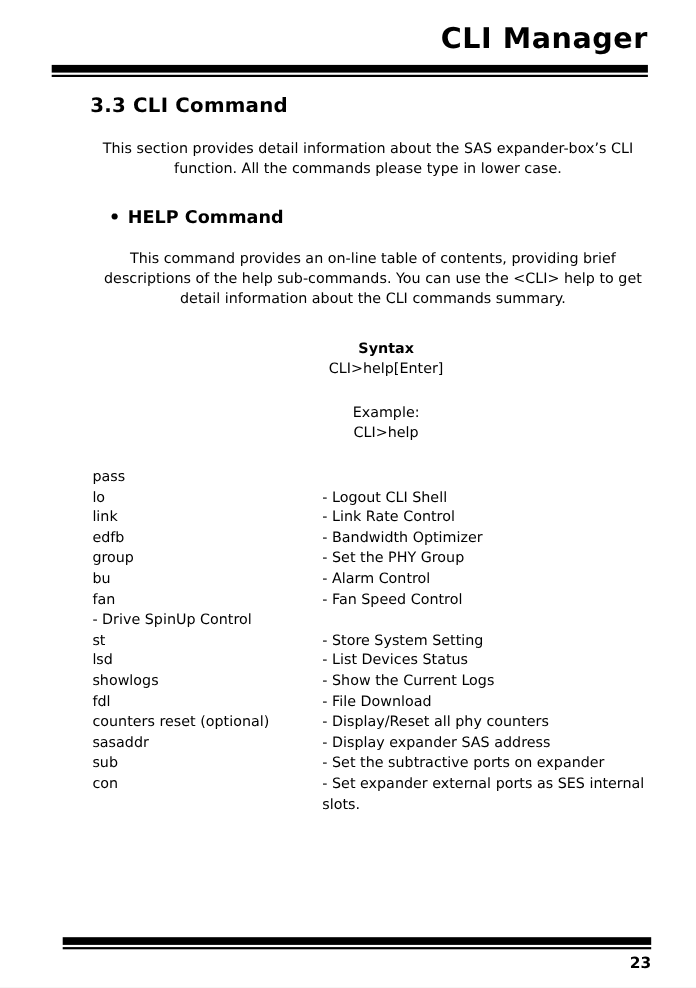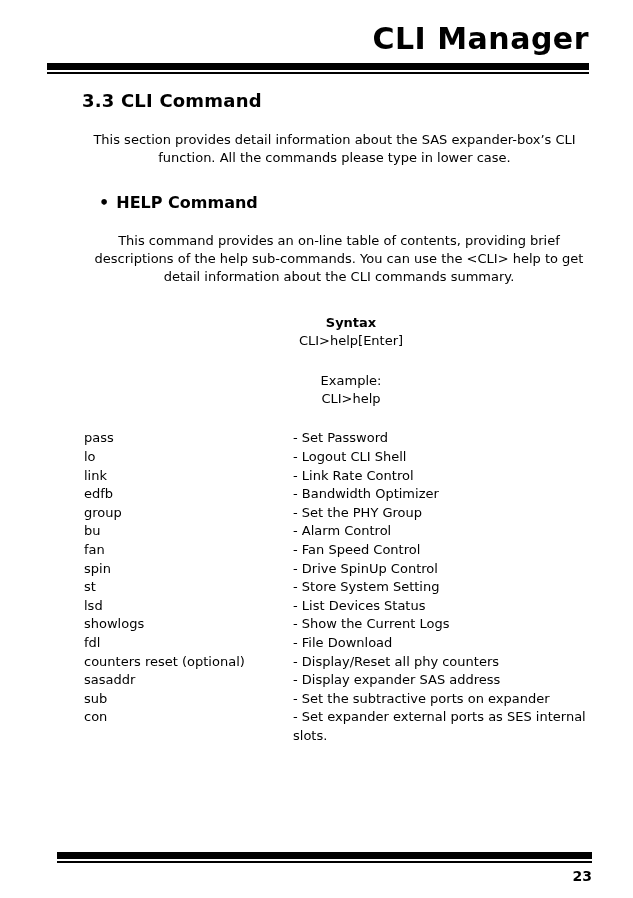--- a/index.html
+++ b/index.html
@@ -19,21 +19,21 @@
     box-sizing: border-box;
   }
 
   
   .header {
     padding: 22px 44px 0 47px;
   }
   .doc-title {
     margin: 0 0 8px 0;
     text-align: right;
-    font-size: 30px;
+    font-size: 26px;
     font-weight: bold;
     letter-spacing: 0.5px;
     line-height: 1.1;
   }
   .rule-thick {
     height: 7px;
     background: #000;
   }
   .rule-thin {
     height: 2px;
@@ -146,21 +146,20 @@
       <p class="body-text gap-after">CLI&gt;help[Enter]</p>
 
       <p class="body-text">Example:</p>
       <p class="body-text gap-after">CLI&gt;help</p>
 
     </div>
 
     <div class="cmd-list">
   <div class="cmd-row">
     <span class="cmd-name">pass</span>
-    <span class="cmd-desc">- Set Password</span>
   </div>
 
   <div class="cmd-row">
     <span class="cmd-name">lo</span>
     <span class="cmd-desc">- Logout CLI Shell</span>
   </div>
 
   <div class="cmd-row">
     <span class="cmd-name">link</span>
     <span class="cmd-desc">- Link Rate Control</span>
@@ -182,21 +181,20 @@
     <span class="cmd-name">bu</span>
     <span class="cmd-desc">- Alarm Control</span>
   </div>
 
   <div class="cmd-row">
     <span class="cmd-name">fan</span>
     <span class="cmd-desc">- Fan Speed Control</span>
   </div>
 
   <div class="cmd-row">
-    <span class="cmd-name">spin</span>
     <span class="cmd-desc">- Drive SpinUp Control</span>
   </div>
 
   <div class="cmd-row">
     <span class="cmd-name">st</span>
     <span class="cmd-desc">- Store System Setting</span>
   </div>
 
   <div class="cmd-row">
     <span class="cmd-name">lsd</span>

